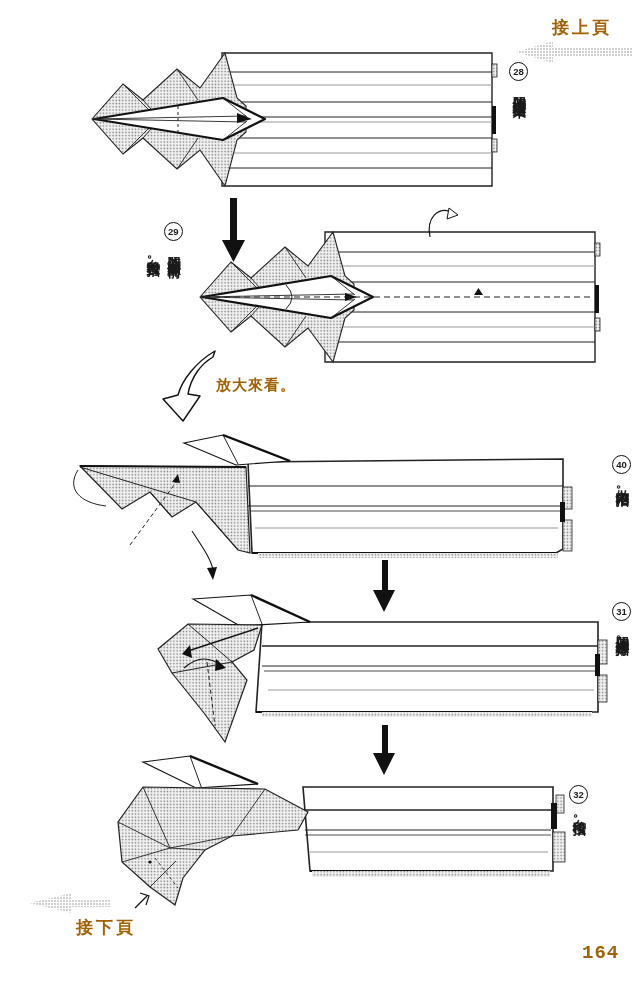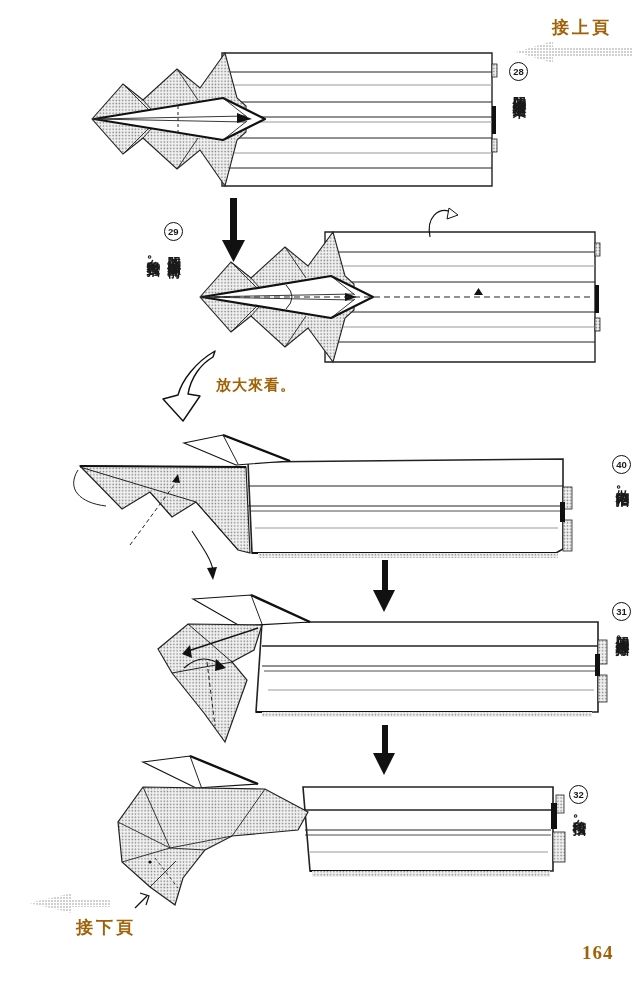--- a/index.html
+++ b/index.html
@@ -1,21 +1,21 @@
 <!DOCTYPE html>
 <html><head>
 <meta charset="utf-8">
 <style>
   html,body{margin:0;padding:0;background:#e8e8e8;font-family:"Liberation Sans",sans-serif;}
   #page{position:relative;width:638px;height:1000px;background:#ffffff;overflow:hidden;color:#1a1a1a;}
   #diagram-svg{position:absolute;left:0;top:0;}
   .label{position:absolute;color:#a16207;white-space:nowrap;}
   .hlabel{font-size:17px;font-weight:600;letter-spacing:3px;}
   .note{font-size:15px;font-weight:600;letter-spacing:1px;}
-  .pagenum{font-size:19px;font-weight:bold;font-family:Liberation Serif, serif;letter-spacing:1px;}
+  .pagenum{font-size:19px;font-weight:bold;font-family:Liberation Mono, monospace;letter-spacing:1px;}
   .step{position:absolute;display:flex;flex-direction:column;align-items:center;gap:4px;}
   .steprow{position:absolute;display:flex;flex-direction:row;align-items:flex-start;gap:3px;}
   .stepcol{display:flex;flex-direction:column;align-items:center;gap:4px;justify-content:center;}
   .stepnum{width:17px;height:17px;border:1.4px solid #111;border-radius:50%;
            display:flex;align-items:center;justify-content:center;
            font-size:9.5px;font-weight:bold;line-height:1;background:#fff;}
   .vtext{writing-mode:vertical-rl;text-orientation:upright;font-size:13.5px;
          font-weight:600;letter-spacing:1.5px;line-height:1.25;}
 </style>
 </head>

